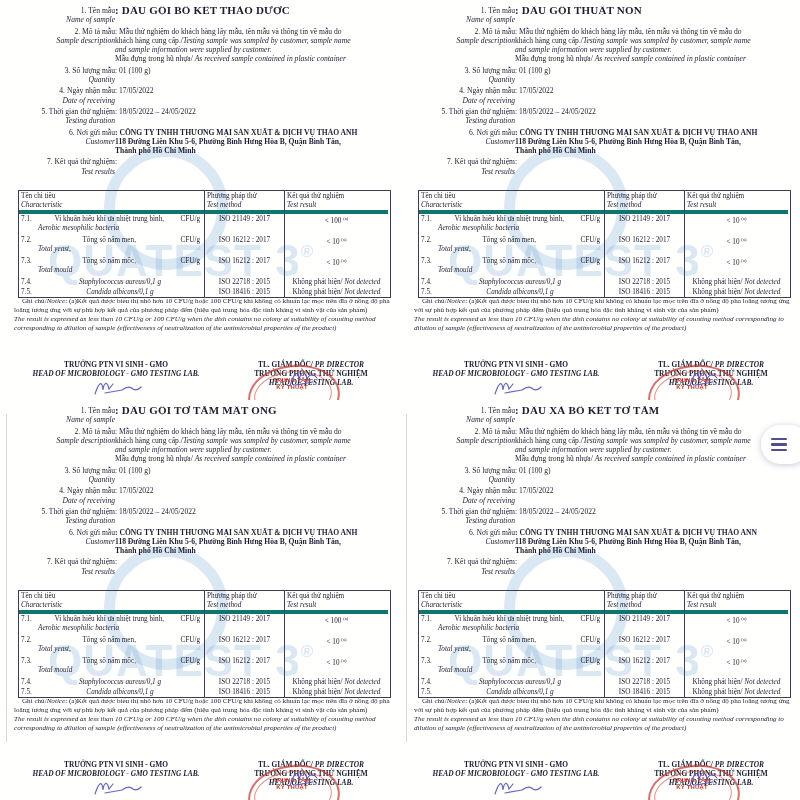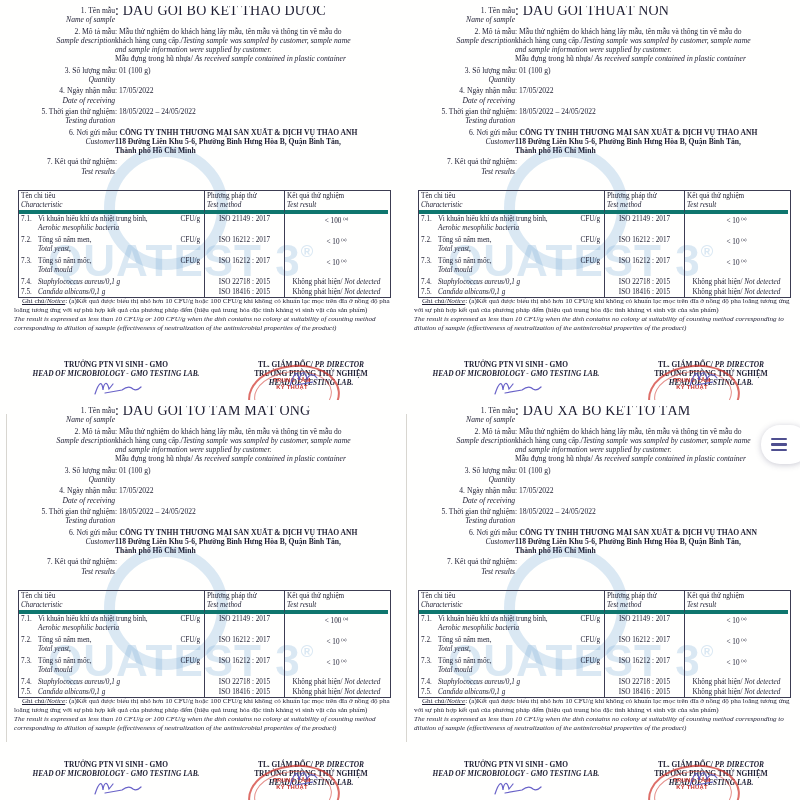--- a/index.html
+++ b/index.html
@@ -18,44 +18,44 @@
            letter-spacing:1px;white-space:nowrap;}
   .wm-reg{font-size:17px;vertical-align:19px;}
 
   
   .fields{position:absolute;left:18px;top:6px;width:379px;z-index:2;}
   .frow{display:grid;grid-template-columns:97px 1fr;margin-bottom:2px;}
   .flabel,.fval{font-size:7.6px;line-height:9.3px;}
   .flabel div{white-space:nowrap;text-align:right;}
   .fsub{font-style:italic;padding-left:5px;}
   .fval div{white-space:nowrap;overflow:hidden;}
-  .title-val{font-size:14px;font-weight:normal;letter-spacing:.2px;}
+  .title-val{font-size:11px;font-weight:bold;letter-spacing:.2px;}
   .bold{font-weight:bold;}
   .it{font-style:italic;}
 
   
   .rtable{position:absolute;left:18px;top:190px;width:371px;z-index:2;
           border:1px solid #3c3c52;font-size:7.2px;line-height:8.6px;background:rgba(255,255,255,0);}
   .trow{display:grid;grid-template-columns:185px 80px 104px;}
   .cell{padding:1px 2px;overflow:hidden;}
   .c2,.c3{border-left:1px solid #3c3c52;text-align:center;}
   .thead .cell{text-align:left;border-bottom:4px solid #0f766e;}
   .r2{height:21px;}
   .r1{height:10px;}
   .nl1{display:flex;white-space:nowrap;}
   .rid{width:17px;flex:none;}
-  .rname{flex:1;overflow:hidden;}
+  .rname{flex:1;overflow:hidden;text-align:center;}
   .runit{flex:none;padding-right:2px;}
   .nl2{padding-left:17px;font-style:italic;white-space:nowrap;}
   sup{font-size:4.6px;}
 
   
   .notice{position:absolute;left:14px;top:297px;width:383px;z-index:2;
           font-size:7.1px;line-height:9.1px;}
-  .nlabel{text-decoration:underline;padding-left:8px;}
+  .nlabel{padding-left:8px;}
   .notice-en{font-style:italic;}
 
   
   .signoff{position:absolute;left:12px;top:352px;width:385px;z-index:2;display:flex;
            justify-content:space-between;text-align:center;font-size:7.4px;
            line-height:9px;font-weight:bold;margin-top:8px;}
   .so-left{width:208px;}
   .so-right{width:172px;}
 
   

